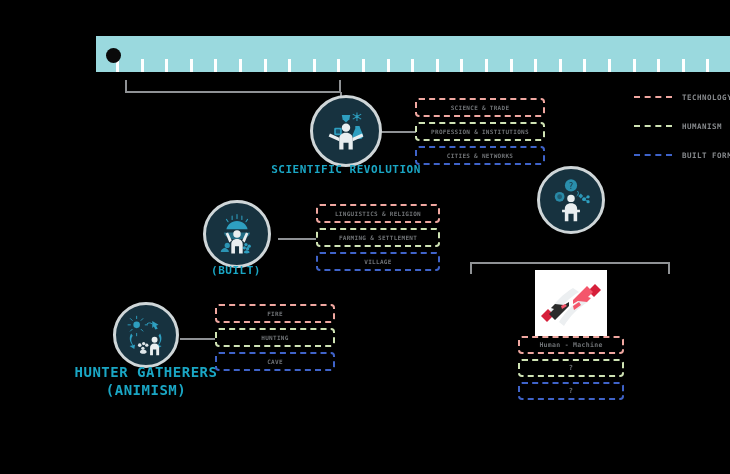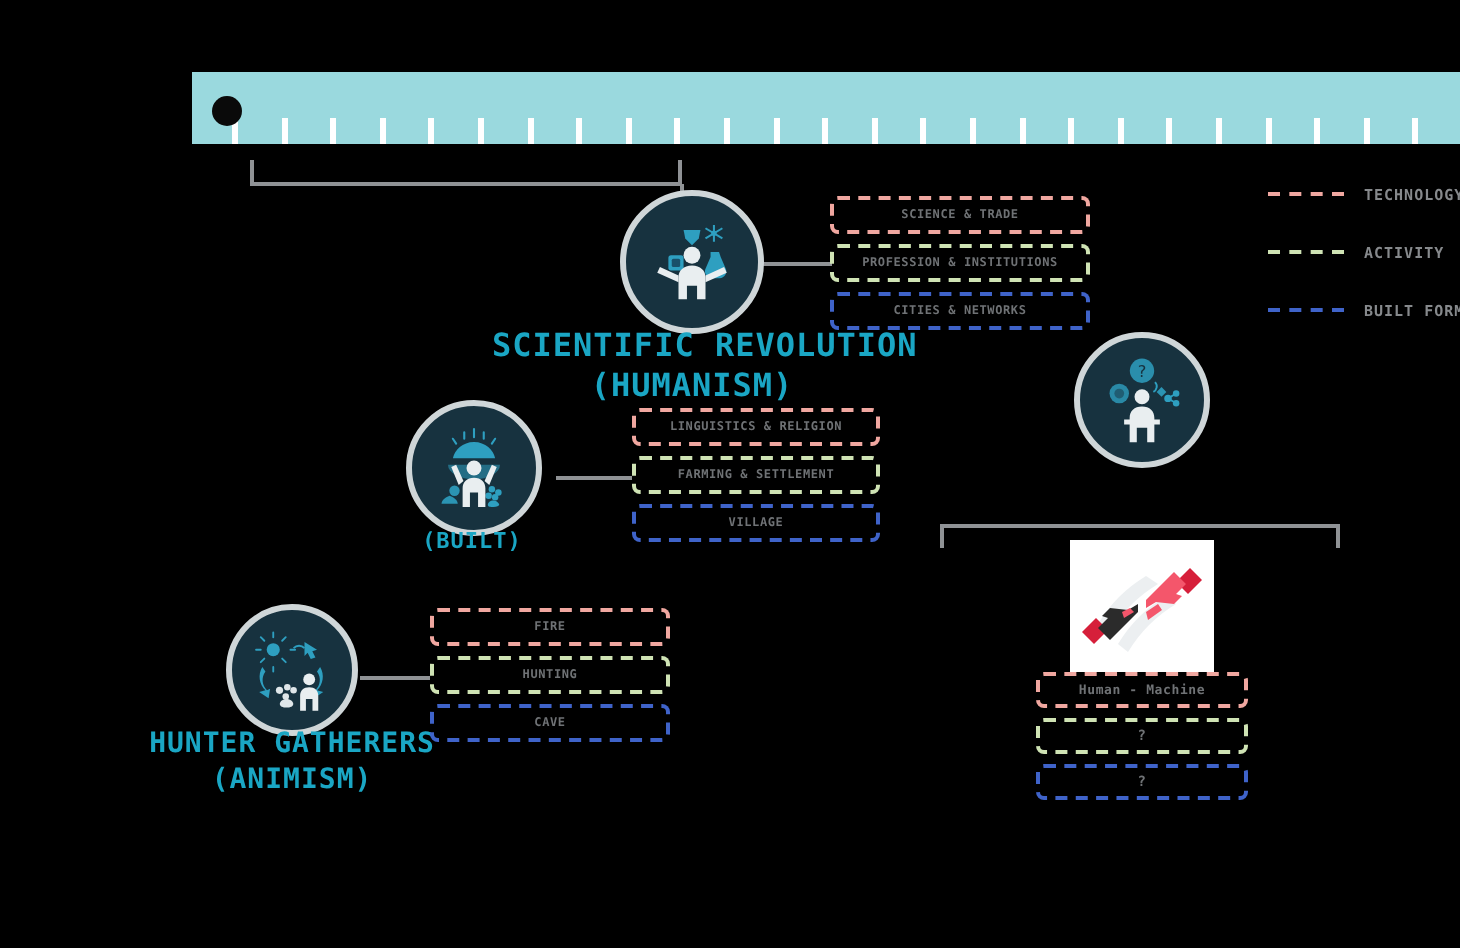--- a/index.html
+++ b/index.html
@@ -142,21 +142,21 @@
 
   <div class="conn" style="left:180px;top:338px;width:35px;height:2px;"></div>
 
   <div class="legend">
     <div class="legend-row">
       <span class="legend-swatch tech"></span>
       <span class="legend-text">TECHNOLOGY</span>
     </div>
     <div class="legend-row">
       <span class="legend-swatch act"></span>
-      <span class="legend-text">ACTIVITY</span>
+      <span class="legend-text">HUMANISM</span>
     </div>
     <div class="legend-row">
       <span class="legend-swatch built"></span>
       <span class="legend-text">BUILT FORM</span>
     </div>
   </div>
 
   <div class="circle" style="left:310px;top:95px;width:72px;height:72px;">
     <svg viewBox="0 0 64 64" width="54" height="54">
       <g fill="#2e9fc0">
@@ -169,23 +169,22 @@
       <g fill="#e9eef0">
         <circle cx="32" cy="28" r="5"></circle>
         <path d="M32 34c-5 0-8 3-8 7v13h5v-8h6v8h5V41c0-4-3-7-8-7z"></path>
         <path d="M24 40 13 35l-1.6 3.4L24 44zM40 40l11-5 1.6 3.4L40 44z"></path>
       </g>
       <g fill="#19506a">
         <rect x="20" y="30" width="5" height="5" rx="1"></rect>
       </g>
     </svg>
   </div>
-  <div class="node-label" style="left:246px;top:163px;width:200px;font-size:16px;">
+  <div class="node-label" style="left:246px;top:163px;width:200px;font-size:11px;">
     <span>SCIENTIFIC REVOLUTION</span>
-    <span class="sub">(HUMANISM)</span>
   </div>
   <div class="dbox tech" style="left:415px;top:98px;width:130px;height:19px;font-size:6px;">SCIENCE &amp; TRADE</div>
   <div class="dbox act" style="left:415px;top:122px;width:130px;height:19px;font-size:6px;">PROFESSION &amp; INSTITUTIONS</div>
   <div class="dbox built" style="left:415px;top:146px;width:130px;height:19px;font-size:6px;">CITIES &amp; NETWORKS</div>
 
   <div class="circle" style="left:203px;top:200px;width:68px;height:68px;">
     <svg viewBox="0 0 64 64" width="52" height="52">
       <g stroke="#2e9fc0" stroke-width="1.3" fill="none" stroke-linecap="round">
         <path d="M26 14v-4M32 13v-5M38 14v-4M21 17l-2-3M43 17l2-3"></path>
       </g>

